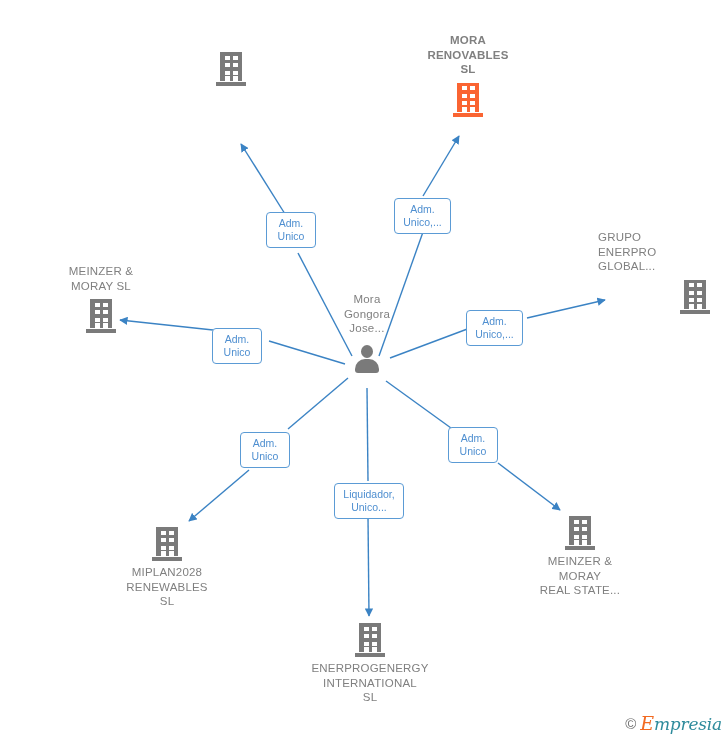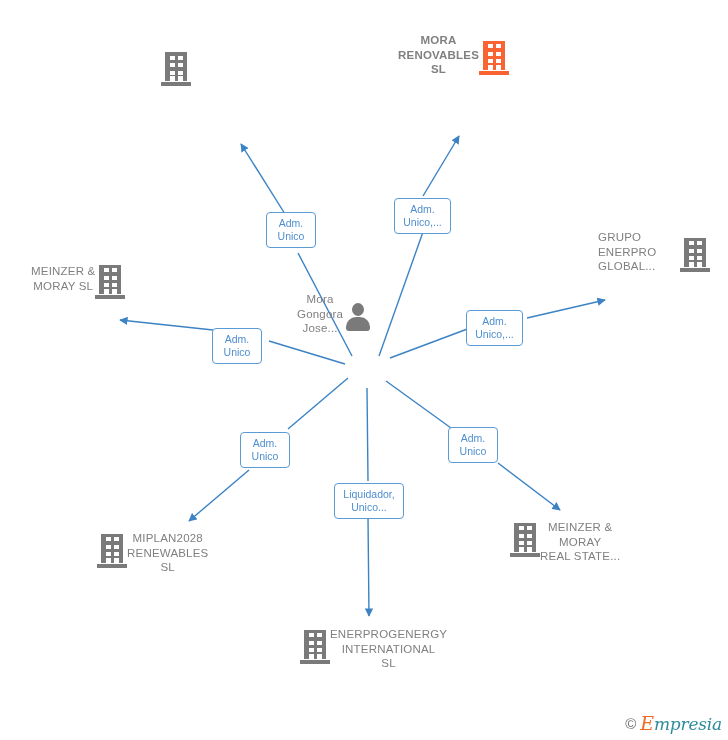--- a/index.html
+++ b/index.html
@@ -20,21 +20,21 @@
   #edge-layer {
     position: absolute;
     left: 0;
     top: 0;
     width: 728px;
     height: 740px;
   }
   .node {
     position: absolute;
     display: flex;
-    flex-direction: row;
+    flex-direction: column;
     align-items: center;
     width: 140px;
     margin-left: -70px;
   }
   .node-label {
     font-size: 11.5px;
     line-height: 14.5px;
     color: #808080;
     text-align: center;
     letter-spacing: 0.2px;
@@ -231,21 +231,21 @@
         <div class="win" style="left:8.5px;  top:11px;"></div>
         <div class="win" style="left:16.5px; top:11px;"></div>
         <div class="win" style="left:8.5px;  top:18.5px;"></div>
         <div class="win" style="left:16.5px; top:18.5px;"></div>
         <div class="door" style="left:8.5px; top:24px; height:5px;"></div>
         <div class="door" style="left:16.5px; top:24px; height:5px;"></div>
       </div>
     </div>
   </div>
 
-  <div class="node label-above" style="left:640px; top:230px;">
+  <div class="node label-above" style="left:640px; top:230px;align-items:flex-end;">
     <div class="node-label left">GRUPO
 ENERPRO
 GLOBAL...</div>
     <div class="node-icon">
       <div class="bld" style="color:#7a7a7a;">
         <div class="body"></div>
         <div class="plinth"></div>
         <div class="win" style="left:8.5px;  top:3.5px;"></div>
         <div class="win" style="left:16.5px; top:3.5px;"></div>
         <div class="win" style="left:8.5px;  top:11px;"></div>

